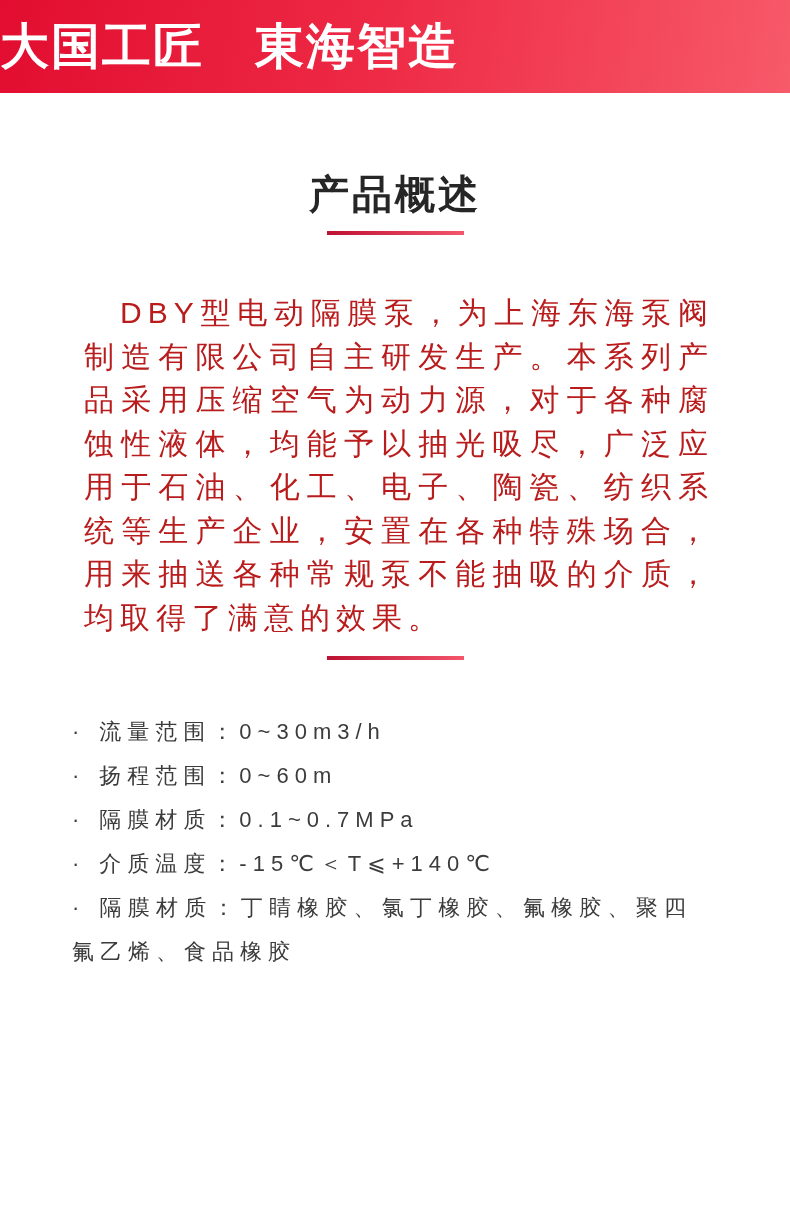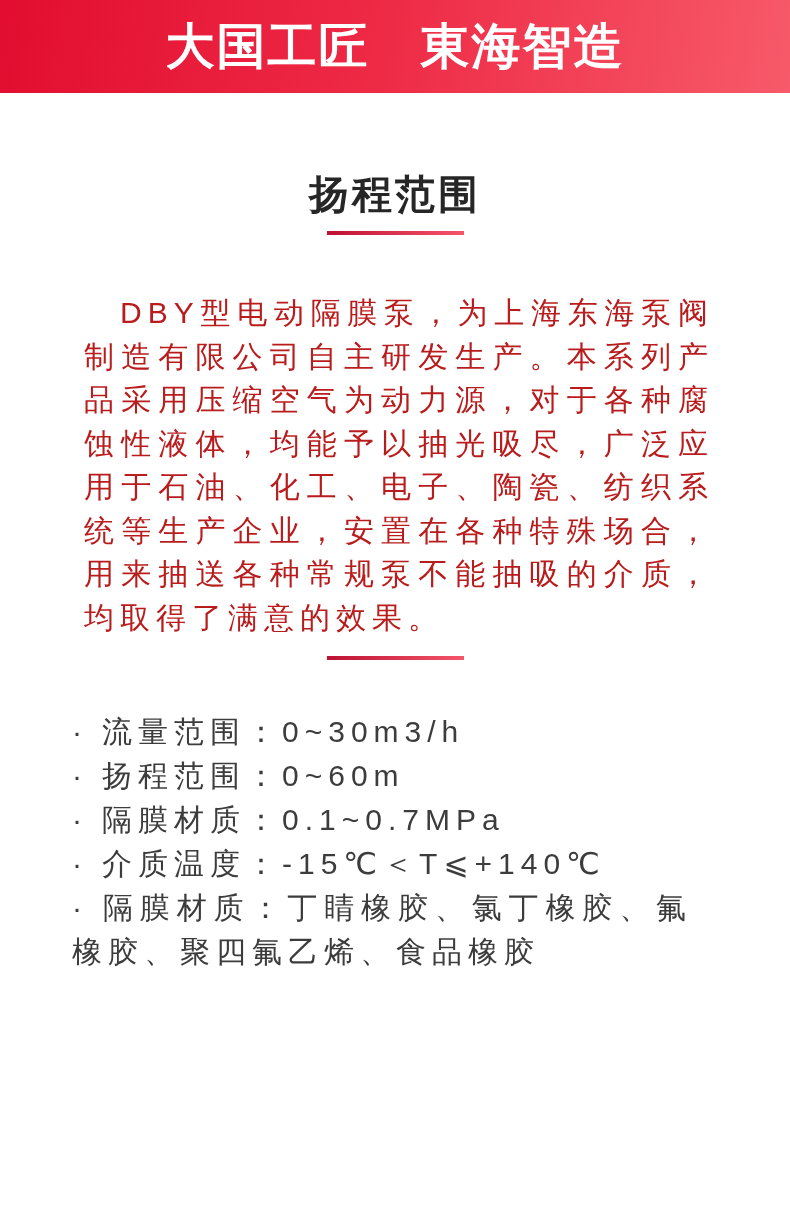--- a/index.html
+++ b/index.html
@@ -16,21 +16,20 @@
     overflow: hidden;
   }
 
   
   .banner {
     width: 790px;
     height: 93px;
     background: linear-gradient(100deg, #e20d30 0%, #ee2a45 48%, #f75a6a 100%);
     display: flex;
     align-items: center;
-    justify-content: center;
   }
   .banner-title {
     margin: 0;
     color: #ffffff;
     font-size: 49px;
     font-weight: 700;
     letter-spacing: 2px;
     line-height: 1;
     white-space: nowrap;
   }
@@ -65,21 +64,21 @@
     text-align: justify;
     text-indent: 36px;
   }
 
   
   .spec-list {
     list-style: none;
     margin: 50px 0 0 72px;
     padding: 0;
     width: 620px;
-    font-size: 30px;
+    font-size: 22px;
     line-height: 44px;
     letter-spacing: 6px;
     color: #3c3c3c;
     text-align: justify;
   }
   .spec-item { margin: 0; padding: 0; }
   .bullet {
     display: inline;
     margin-right: 14px;
     color: #3c3c3c;
@@ -88,21 +87,21 @@
 </head>
 <body>
 
 <div class="page">
 
   <header class="banner">
     <h1 class="banner-title">大国工匠　東海智造</h1>
   </header>
 
   <section class="overview">
-    <h2 class="section-title">扬程范围</h2>
+    <h2 class="section-title">产品概述</h2>
     <div class="title-underline"></div>
     <p class="overview-body">DBY型电动隔膜泵，为上海东海泵阀制造有限公司自主研发生产。本系列产品采用压缩空气为动力源，对于各种腐蚀性液体，均能予以抽光吸尽，广泛应用于石油、化工、电子、陶瓷、纺织系统等生产企业，安置在各种特殊场合，用来抽送各种常规泵不能抽吸的介质，均取得了满意的效果。</p>
   </section>
 
   <section class="conditions">
     <div class="title-underline"></div>
 
     <ul class="spec-list">
       <li class="spec-item"><span class="bullet">·</span><span>流量范围：0~30m3/h</span></li>
       <li class="spec-item"><span class="bullet">·</span><span>扬程范围：0~60m</span></li>

